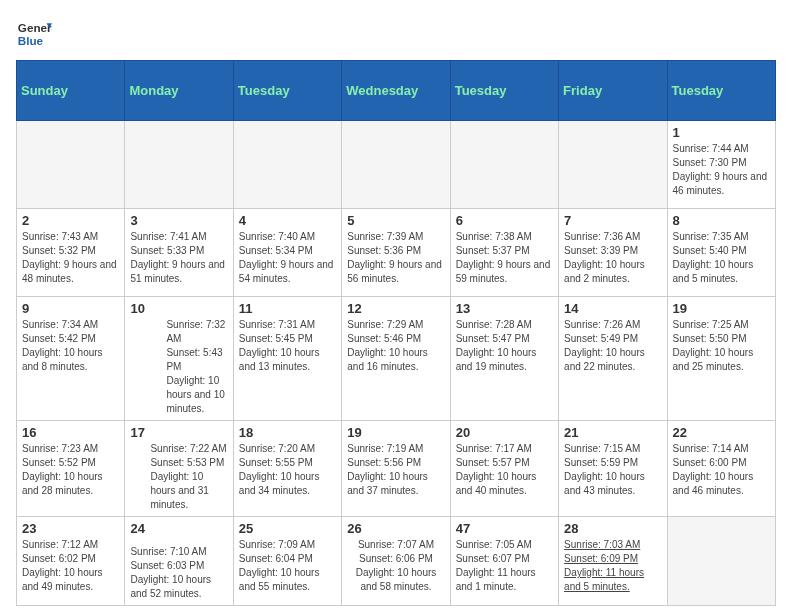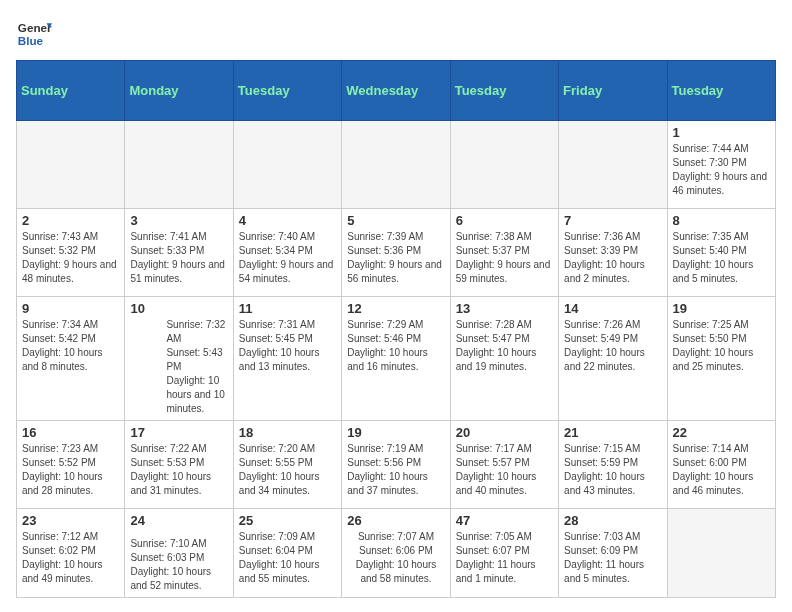--- a/index.html
+++ b/index.html
@@ -208,21 +208,21 @@
       </tr>
       <tr>
         <td>
           <span class="day-num">16</span>
           <div class="day-info" style="white-space: pre-line;">Sunrise: 7:23 AM
 Sunset: 5:52 PM
 Daylight: 10 hours and 28 minutes.</div>
         </td>
         <td>
           <span class="day-num">17</span>
-          <div class="day-info" style="white-space: pre-line;">Sunrise: 7:22 AM
+          <div class="day-info" style="white-space: pre-line; margin-left: 20px;">Sunrise: 7:22 AM
 Sunset: 5:53 PM
 Daylight: 10 hours and 31 minutes.</div>
         </td>
         <td>
           <span class="day-num">18</span>
           <div class="day-info" style="white-space: pre-line;">Sunrise: 7:20 AM
 Sunset: 5:55 PM
 Daylight: 10 hours and 34 minutes.</div>
         </td>
         <td>
@@ -276,20 +276,20 @@
 Daylight: 10 hours and 58 minutes.</div>
         </td>
         <td>
           <span class="day-num">47</span>
           <div class="day-info" style="white-space: pre-line;">Sunrise: 7:05 AM
 Sunset: 6:07 PM
 Daylight: 11 hours and 1 minute.</div>
         </td>
         <td>
           <span class="day-num">28</span>
-          <div class="day-info" style="white-space: pre-line;">Sunrise: 7:03 AM
+          <div class="day-info" style="white-space: pre-line; text-decoration: underline;">Sunrise: 7:03 AM
 Sunset: 6:09 PM
 Daylight: 11 hours and 5 minutes.</div>
         </td>
         <td class="empty"></td>
       </tr>
     </tbody>
 </table>
 
 </body></html>

